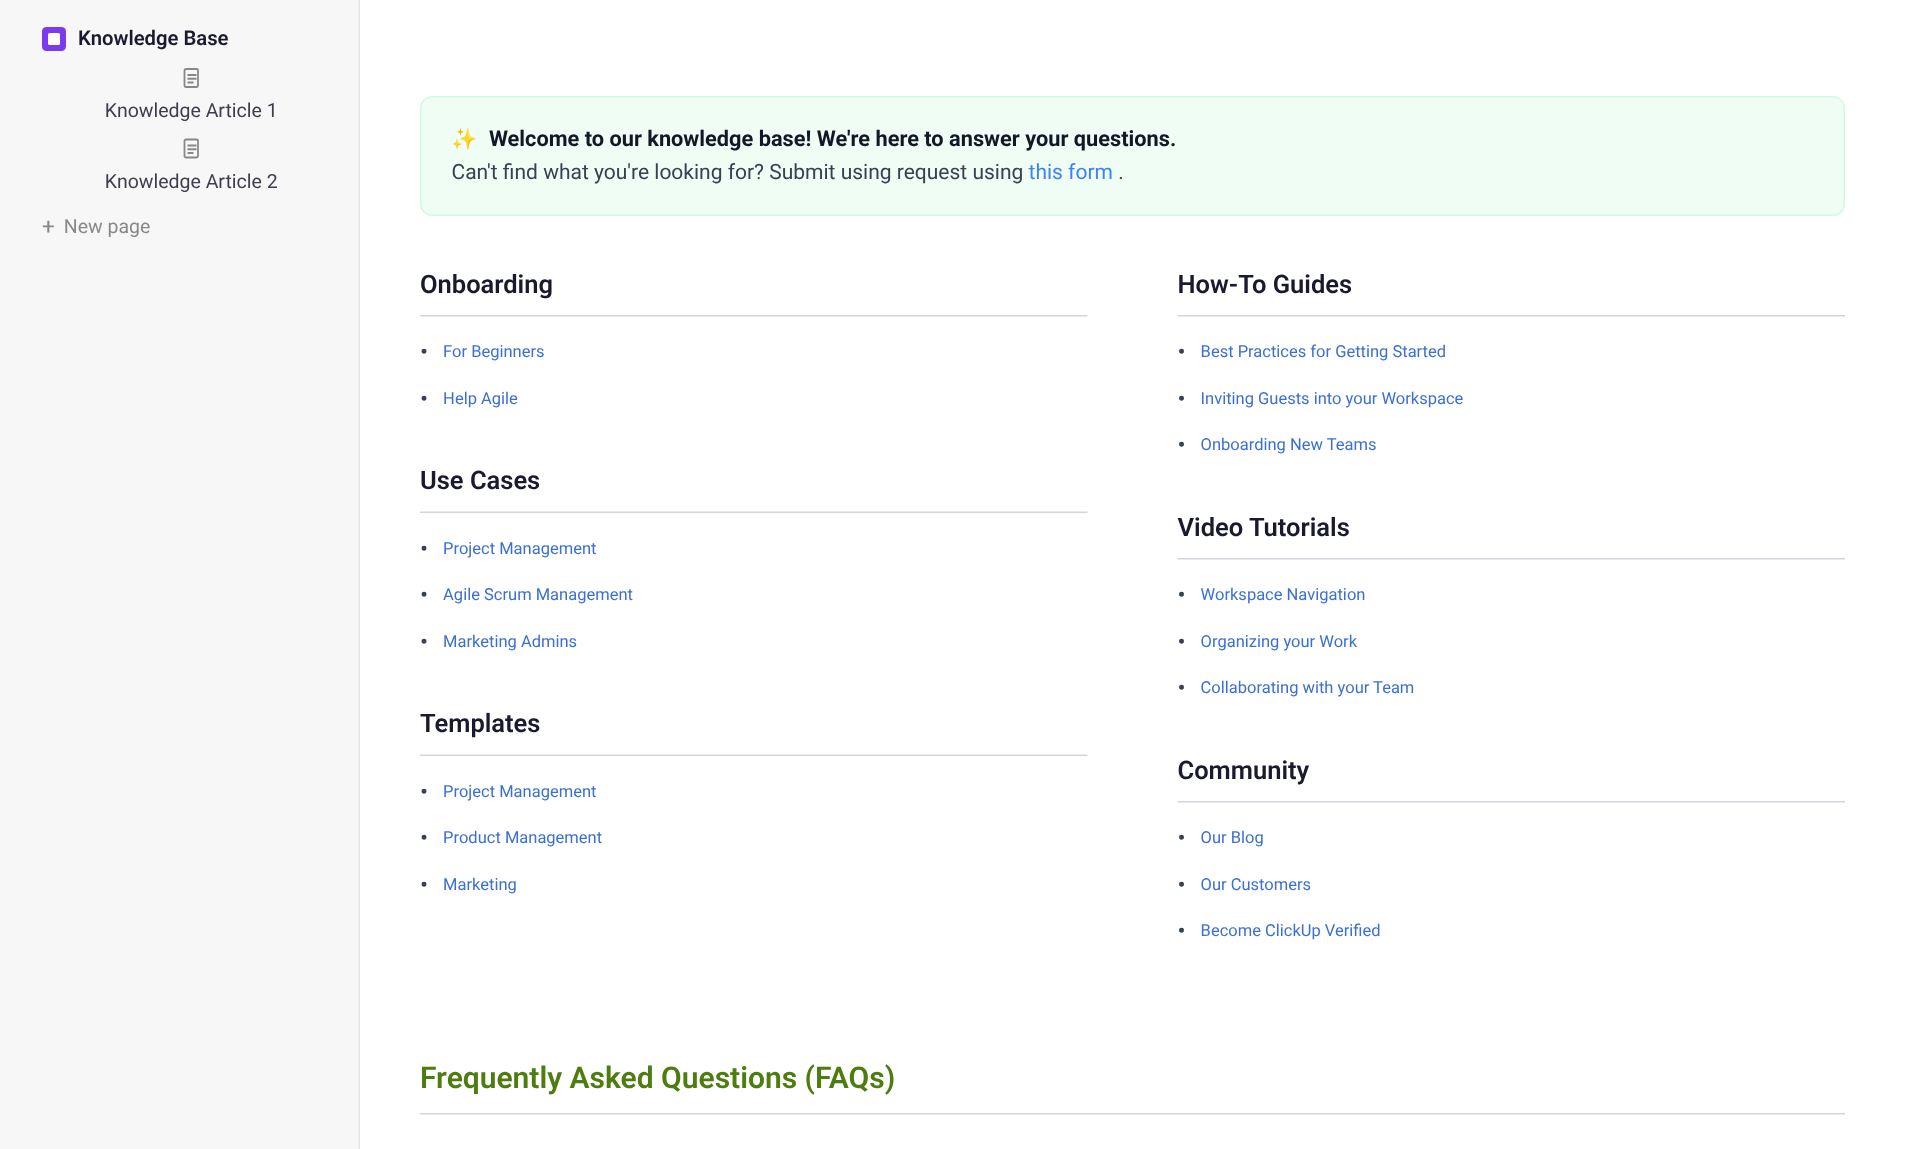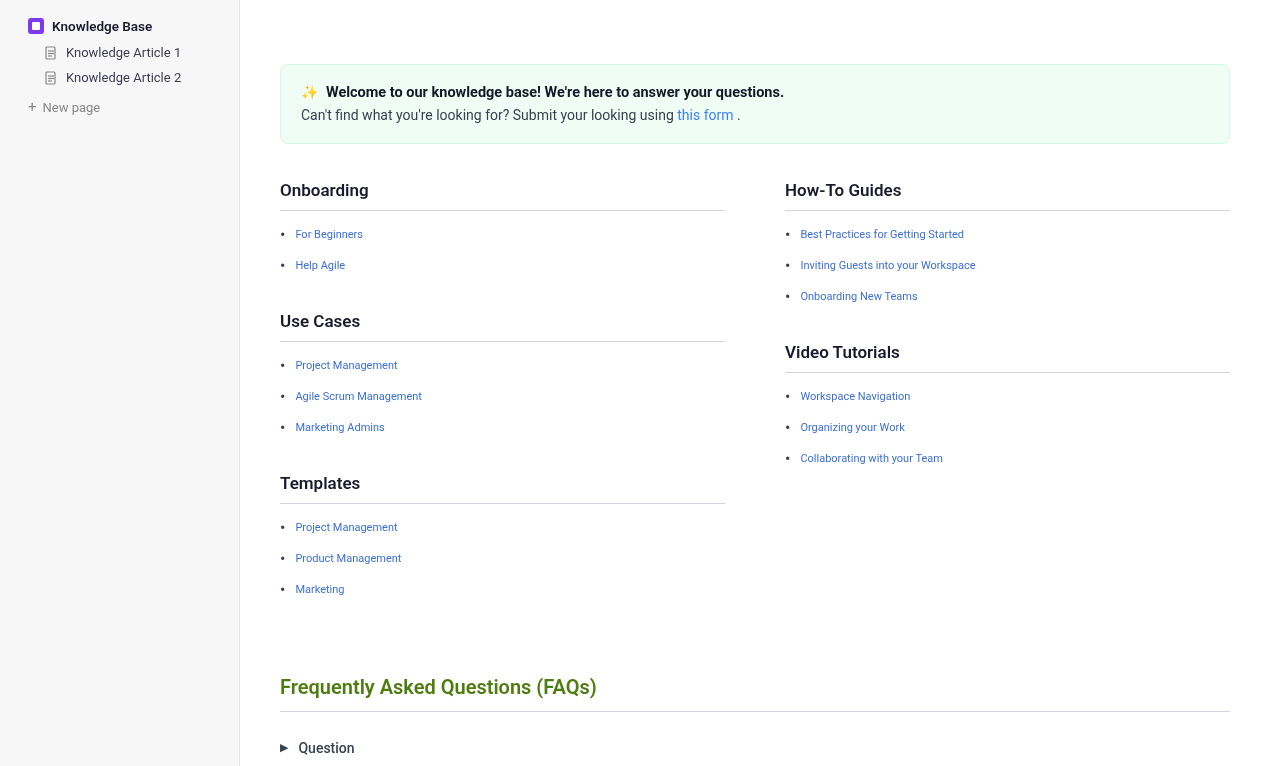--- a/index.html
+++ b/index.html
@@ -48,20 +48,21 @@
     .sidebar-root-icon svg { width: 10px; height: 10px; }
 
     .sidebar-child {
       display: flex;
       align-items: center;
       gap: 8px;
       padding: 5px 12px 5px 28px;
       cursor: pointer;
       font-size: 13px;
       color: #3d3d4e;
+      flex-direction: column;
     }
 
     .doc-icon {
       width: 14px;
       height: 14px;
       flex-shrink: 0;
       color: #888;
     }
 
     .sidebar-new-page {
@@ -229,21 +230,21 @@
     <span>New page</span>
   </div>
 </aside>
 
 <main class="main">
 
   <div class="welcome-banner">
     <span class="sparkle">✨</span>
     <span class="title">Welcome to our knowledge base! We're here to answer your questions.</span>
     <br>
-    <span>Can't find what you're looking for? Submit your looking using </span>
+    <span>Can't find what you're looking for? Submit using request using </span>
     <a href="#">this form</a>
     <span>.</span>
   </div>
 
   <div class="sections-grid" id="sections-grid">
   <div>
         <div class="section">
           <div class="section-title">Onboarding</div>
           <ul class="section-list">
             <li>
@@ -302,20 +303,34 @@
           <div class="section-title">Video Tutorials</div>
           <ul class="section-list">
             <li>
               <a href="#">Workspace Navigation</a>
             </li>
             <li>
               <a href="#">Organizing your Work</a>
             </li>
             <li>
               <a href="#">Collaborating with your Team</a>
+            </li>
+          </ul>
+        </div>
+        <div class="section">
+          <div class="section-title">Community</div>
+          <ul class="section-list">
+            <li>
+              <a href="#">Our Blog</a>
+            </li>
+            <li>
+              <a href="#">Our Customers</a>
+            </li>
+            <li>
+              <a href="#">Become ClickUp Verified</a>
             </li>
           </ul>
         </div>
       </div>
     </div>
 
   <div class="faq-section">
     <div class="faq-title">Frequently Asked Questions (FAQs)</div>
     <div id="faq-items">
         <div class="faq-item">

